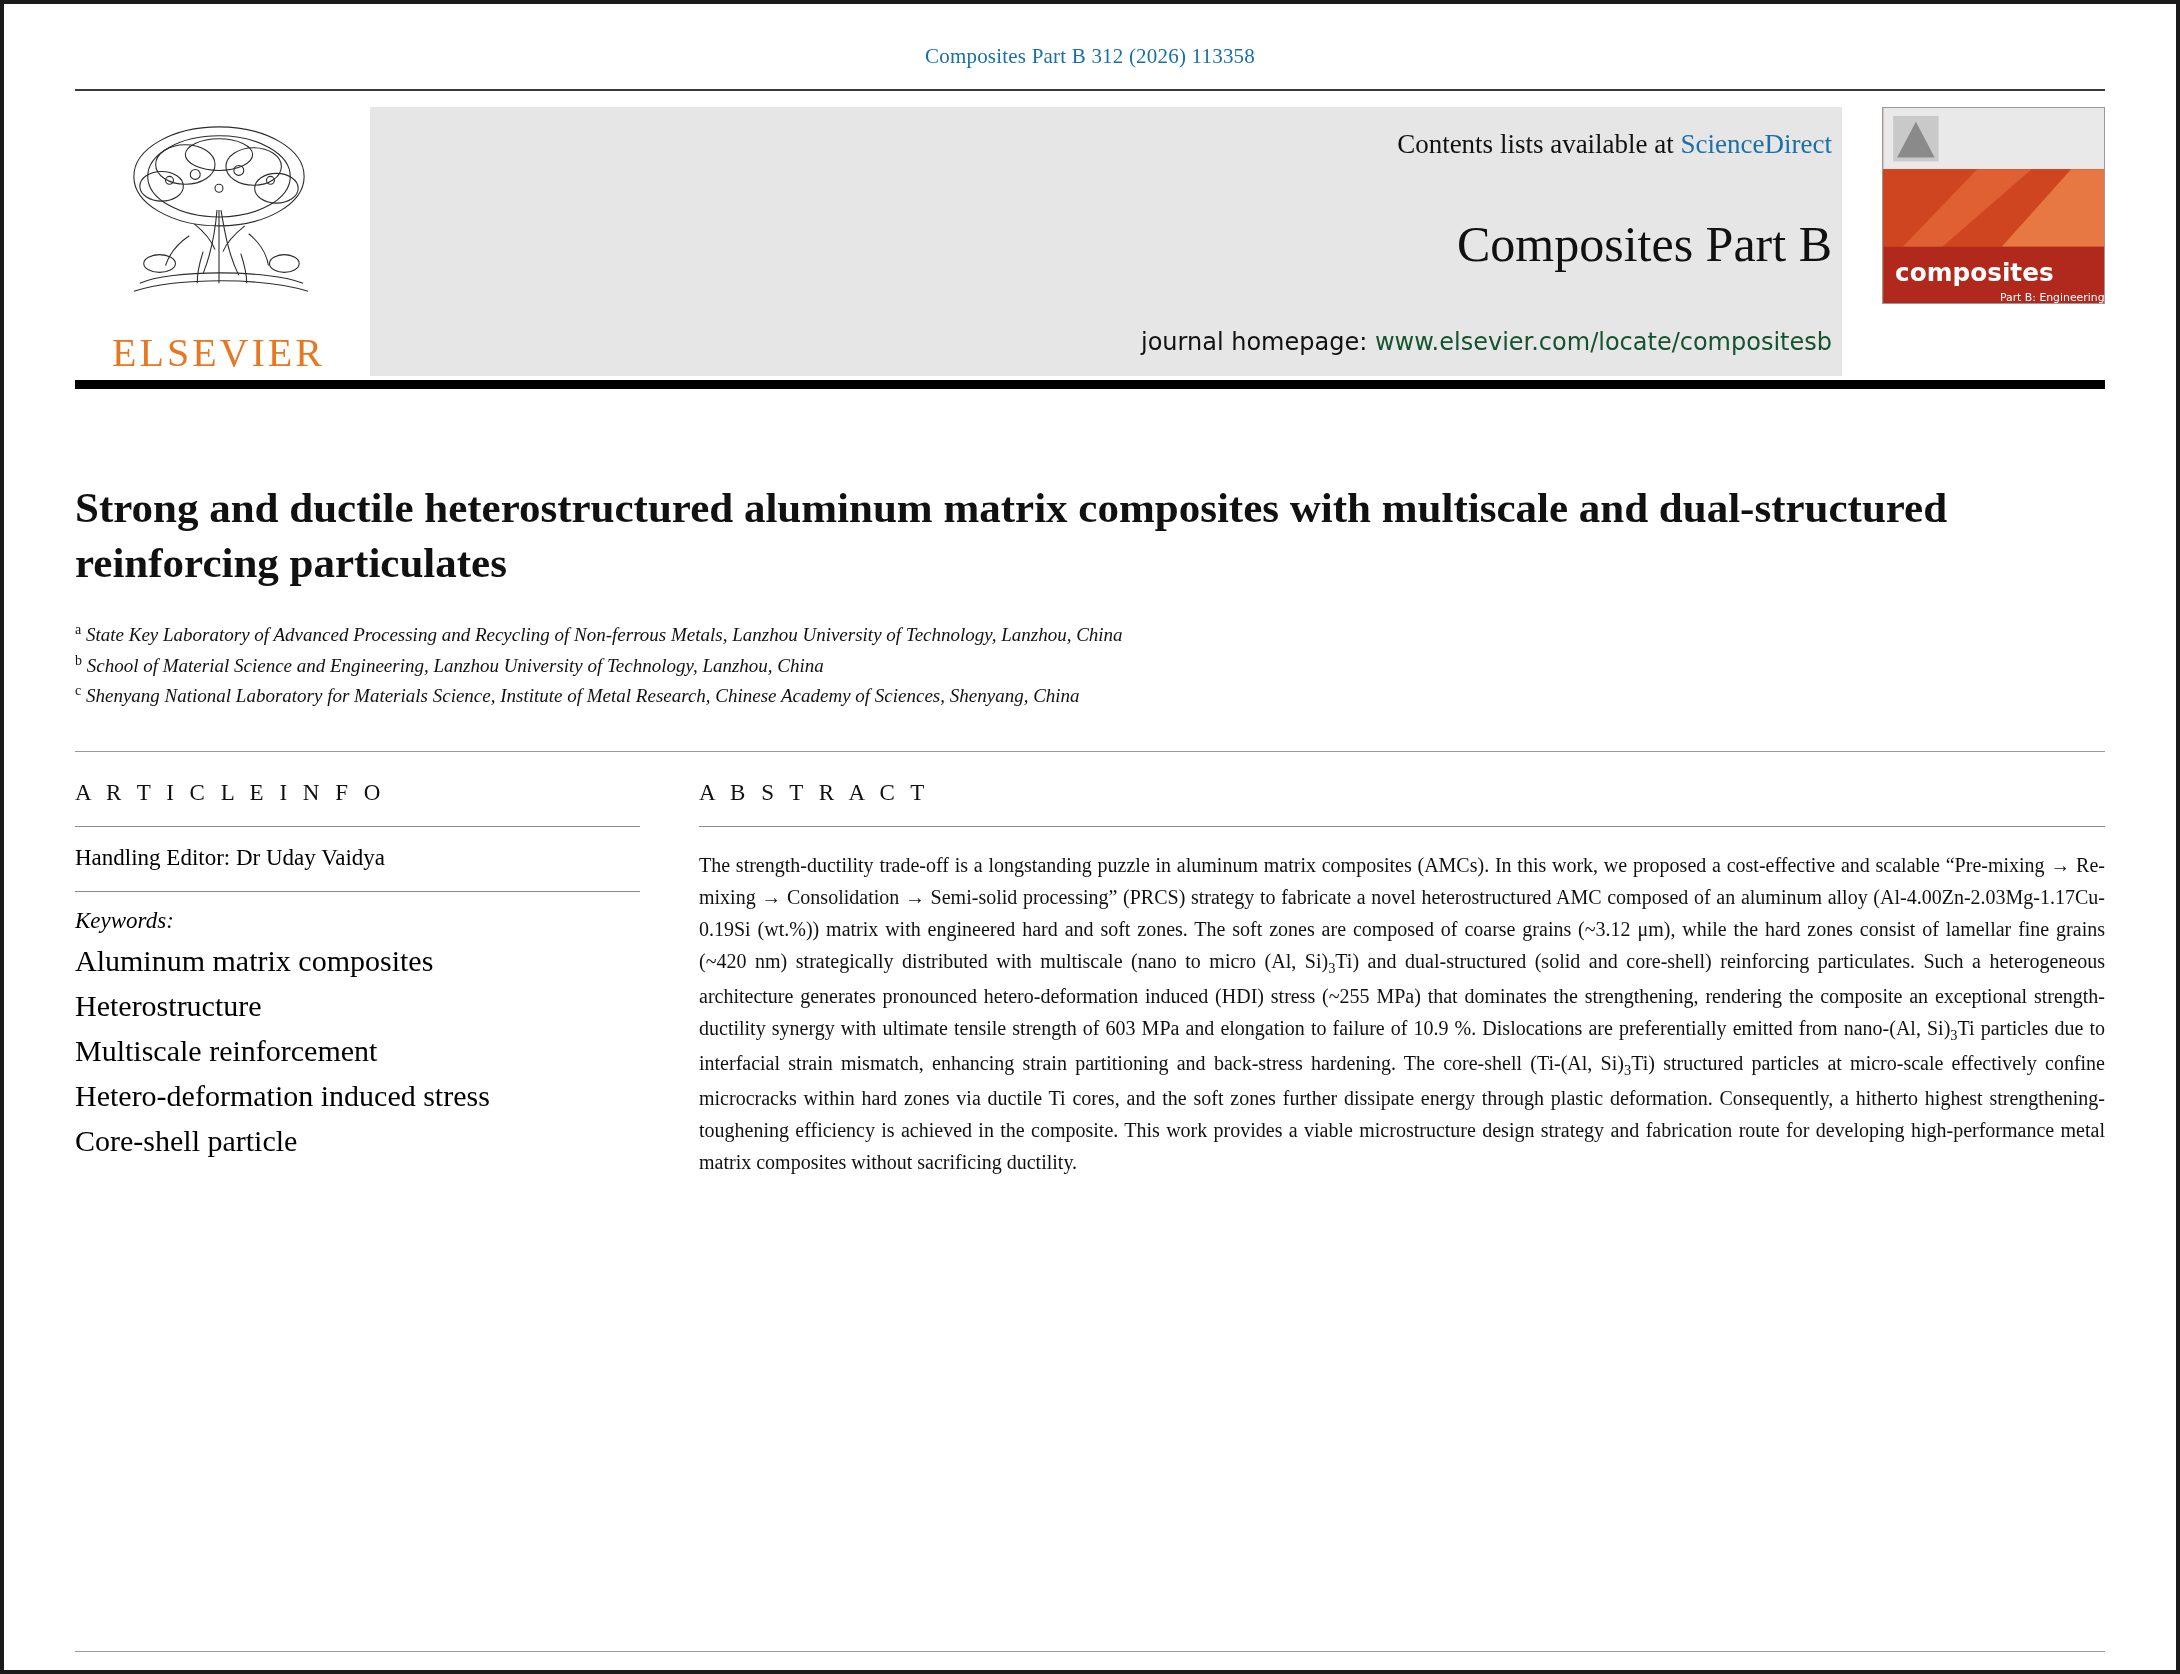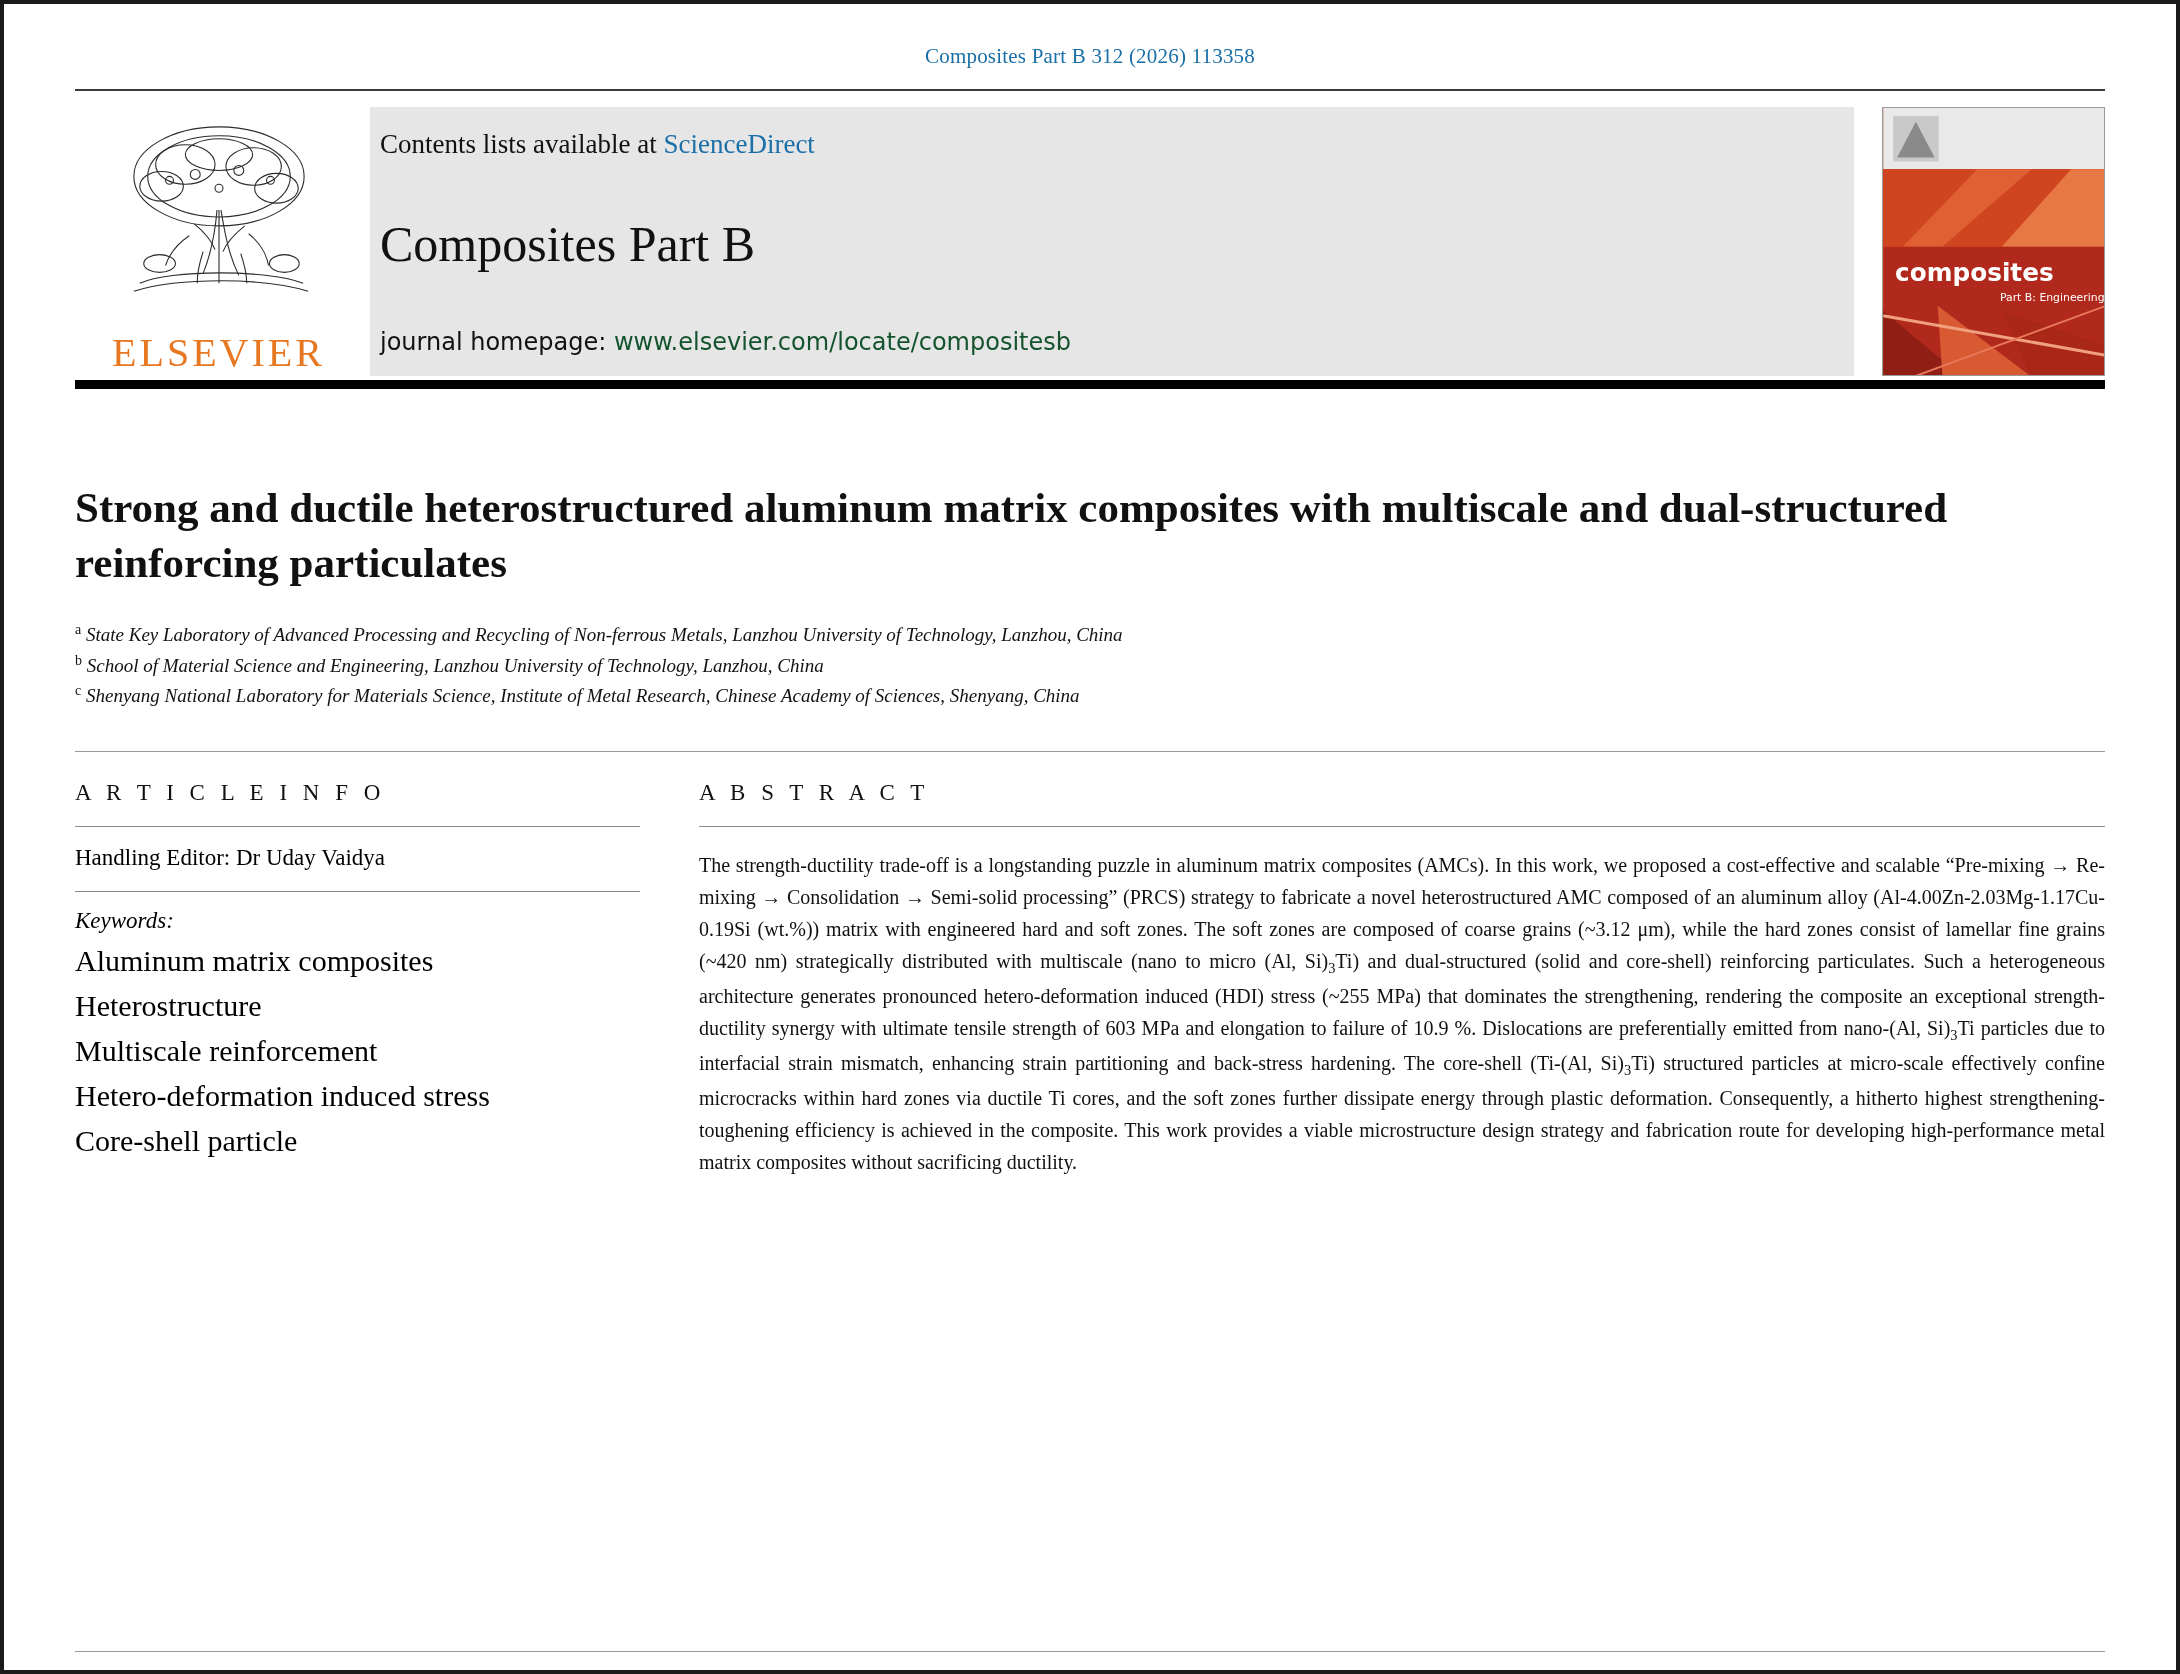--- a/index.html
+++ b/index.html
@@ -71,21 +71,21 @@
     font-weight: 400;
     margin-top: 2px;
   }
   .journal-band {
     flex: 1 1 auto;
     background: #e6e6e6;
     margin: 0 0 0 8px;
     display: flex;
     flex-direction: column;
     justify-content: space-between;
-    align-items: flex-start;
+    align-items: flex-end;
     padding: 22px 10px 20px 10px;
     box-sizing: border-box;
     height: 269px;
   }
   .contents-line {
     font-size: 27px;
     color: #111;
   }
   .contents-line a { color:#1a6fa8; text-decoration:none; }
   .journal-title {
@@ -96,22 +96,22 @@
   .homepage-line {
     font-size: 27px;
     color: #111;
     font-family: "DejaVu Sans", sans-serif;
     font-size: 24px;
   }
   .homepage-line a { color:#14532d; text-decoration:none; }
   .cover-thumb {
     flex: 0 0 223px;
     width: 223px;
-    margin-left: 28px;
-    height: 269px;
+    margin-left: 40px;
+    height: 197px;
     border: 1px solid #999;
     box-sizing: border-box;
     overflow: hidden;
     background: #f97316;
     position: relative;
   }
   .black-rule {
     height: 9px;
     background: #000;
     margin-top: 4px;

